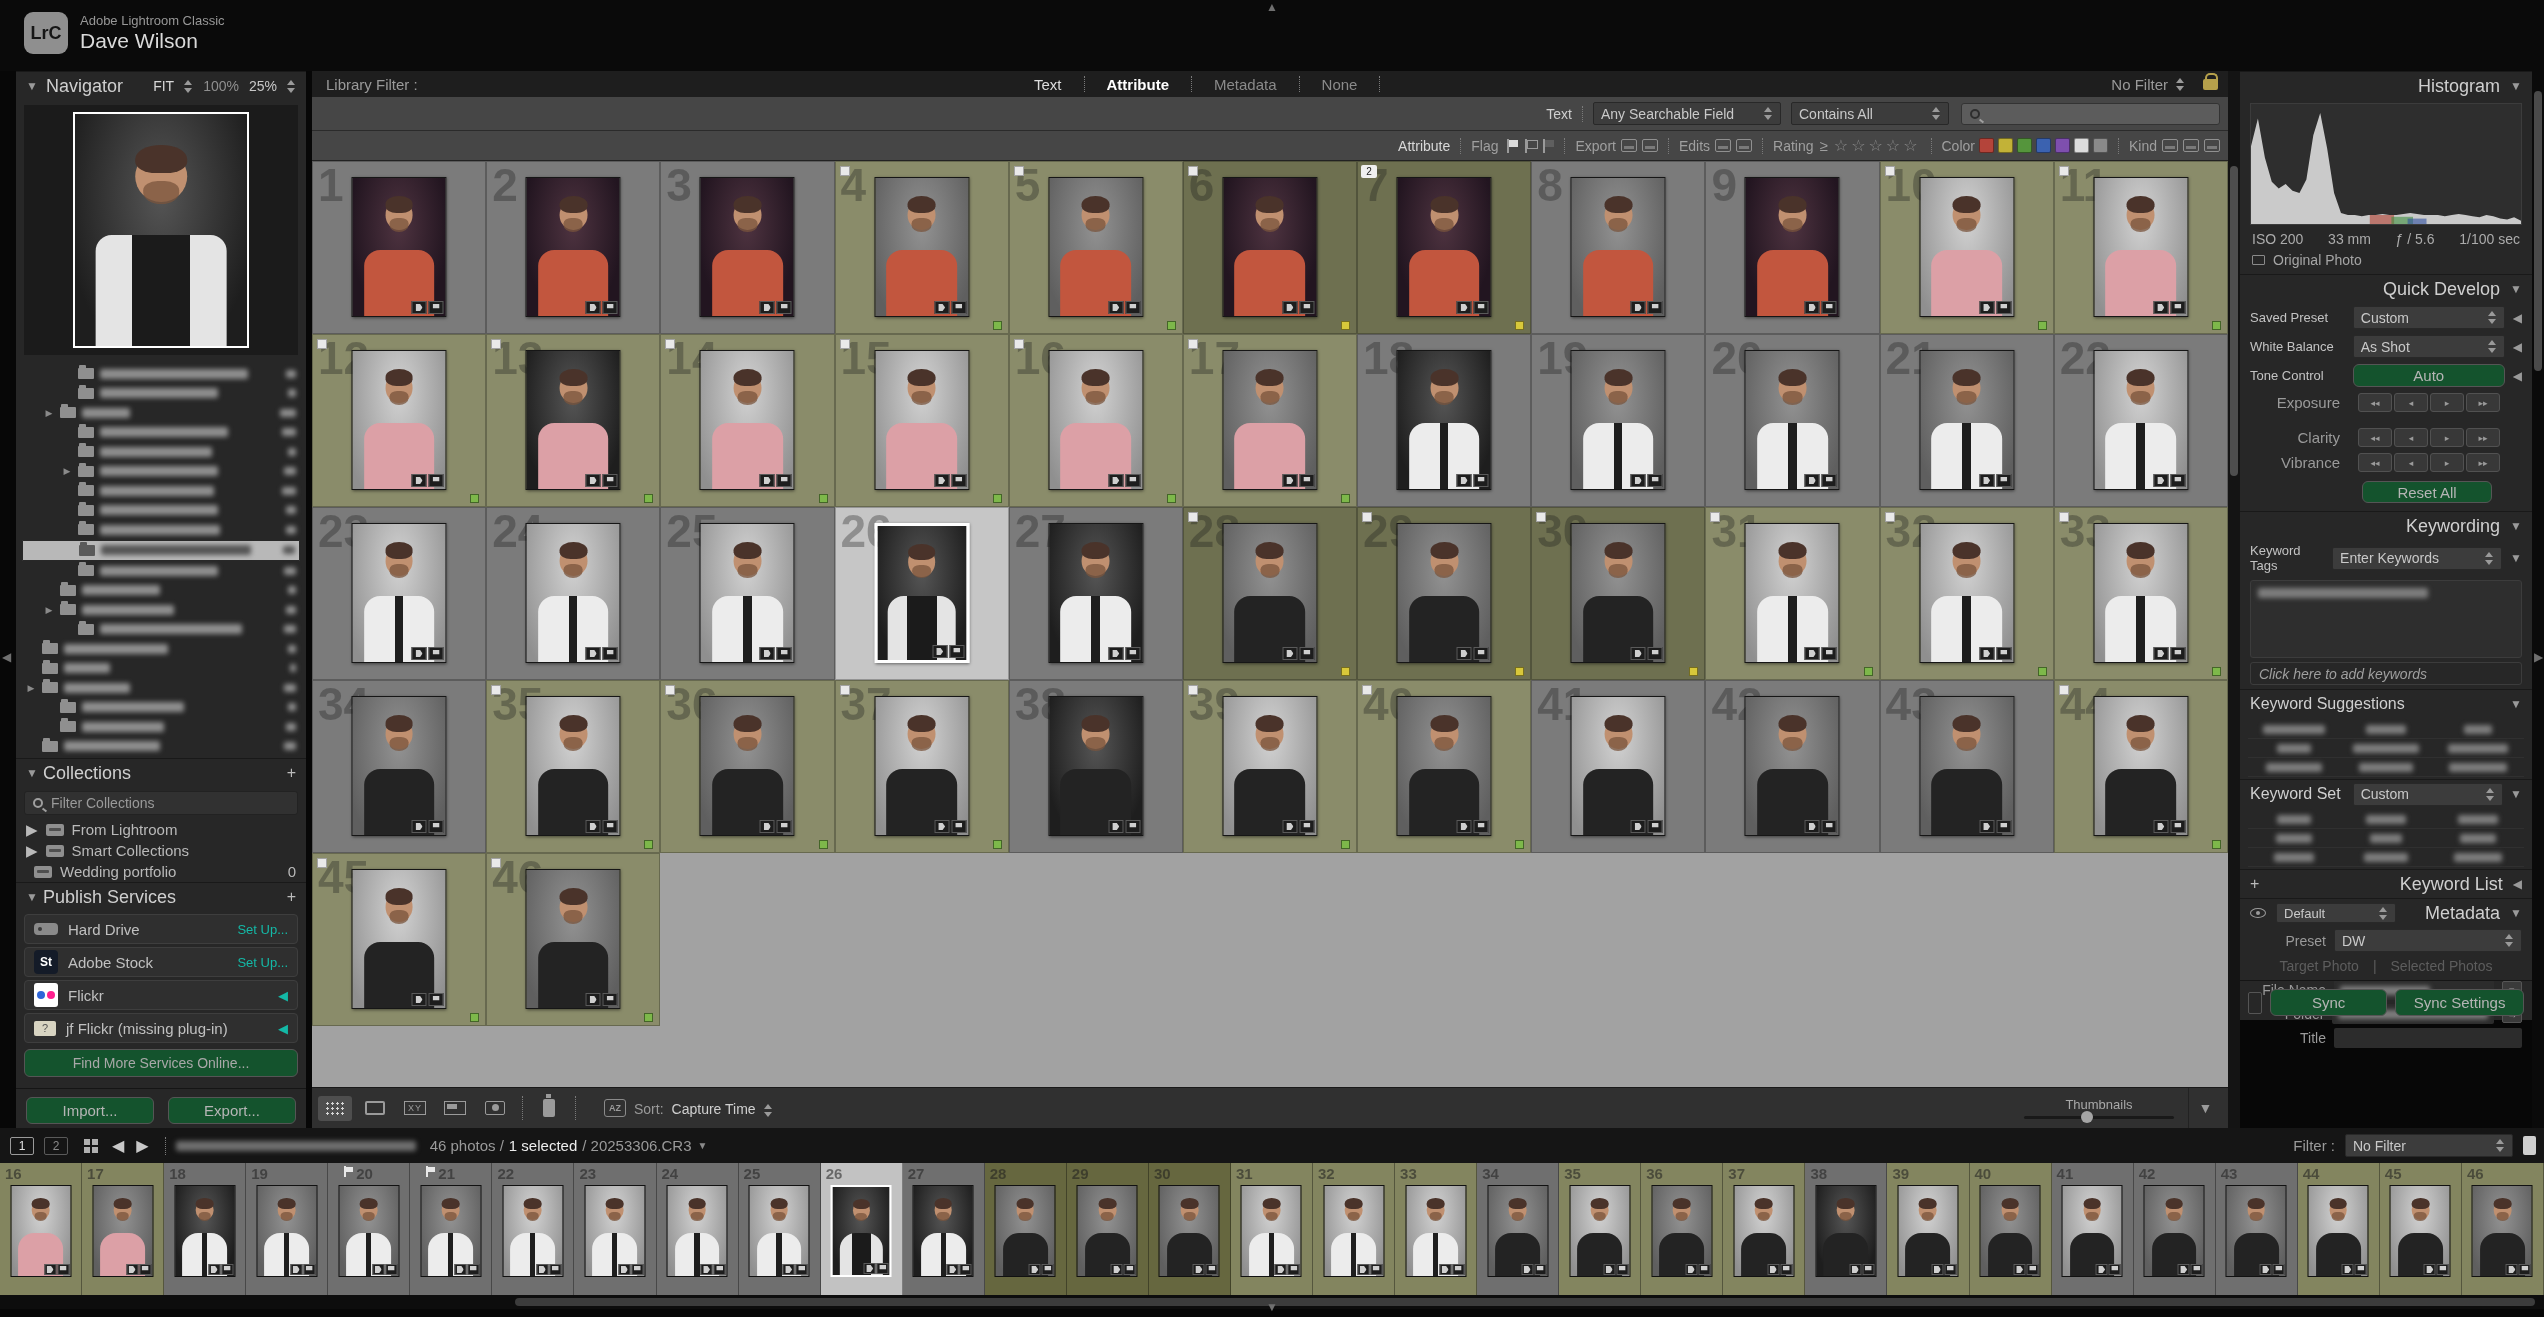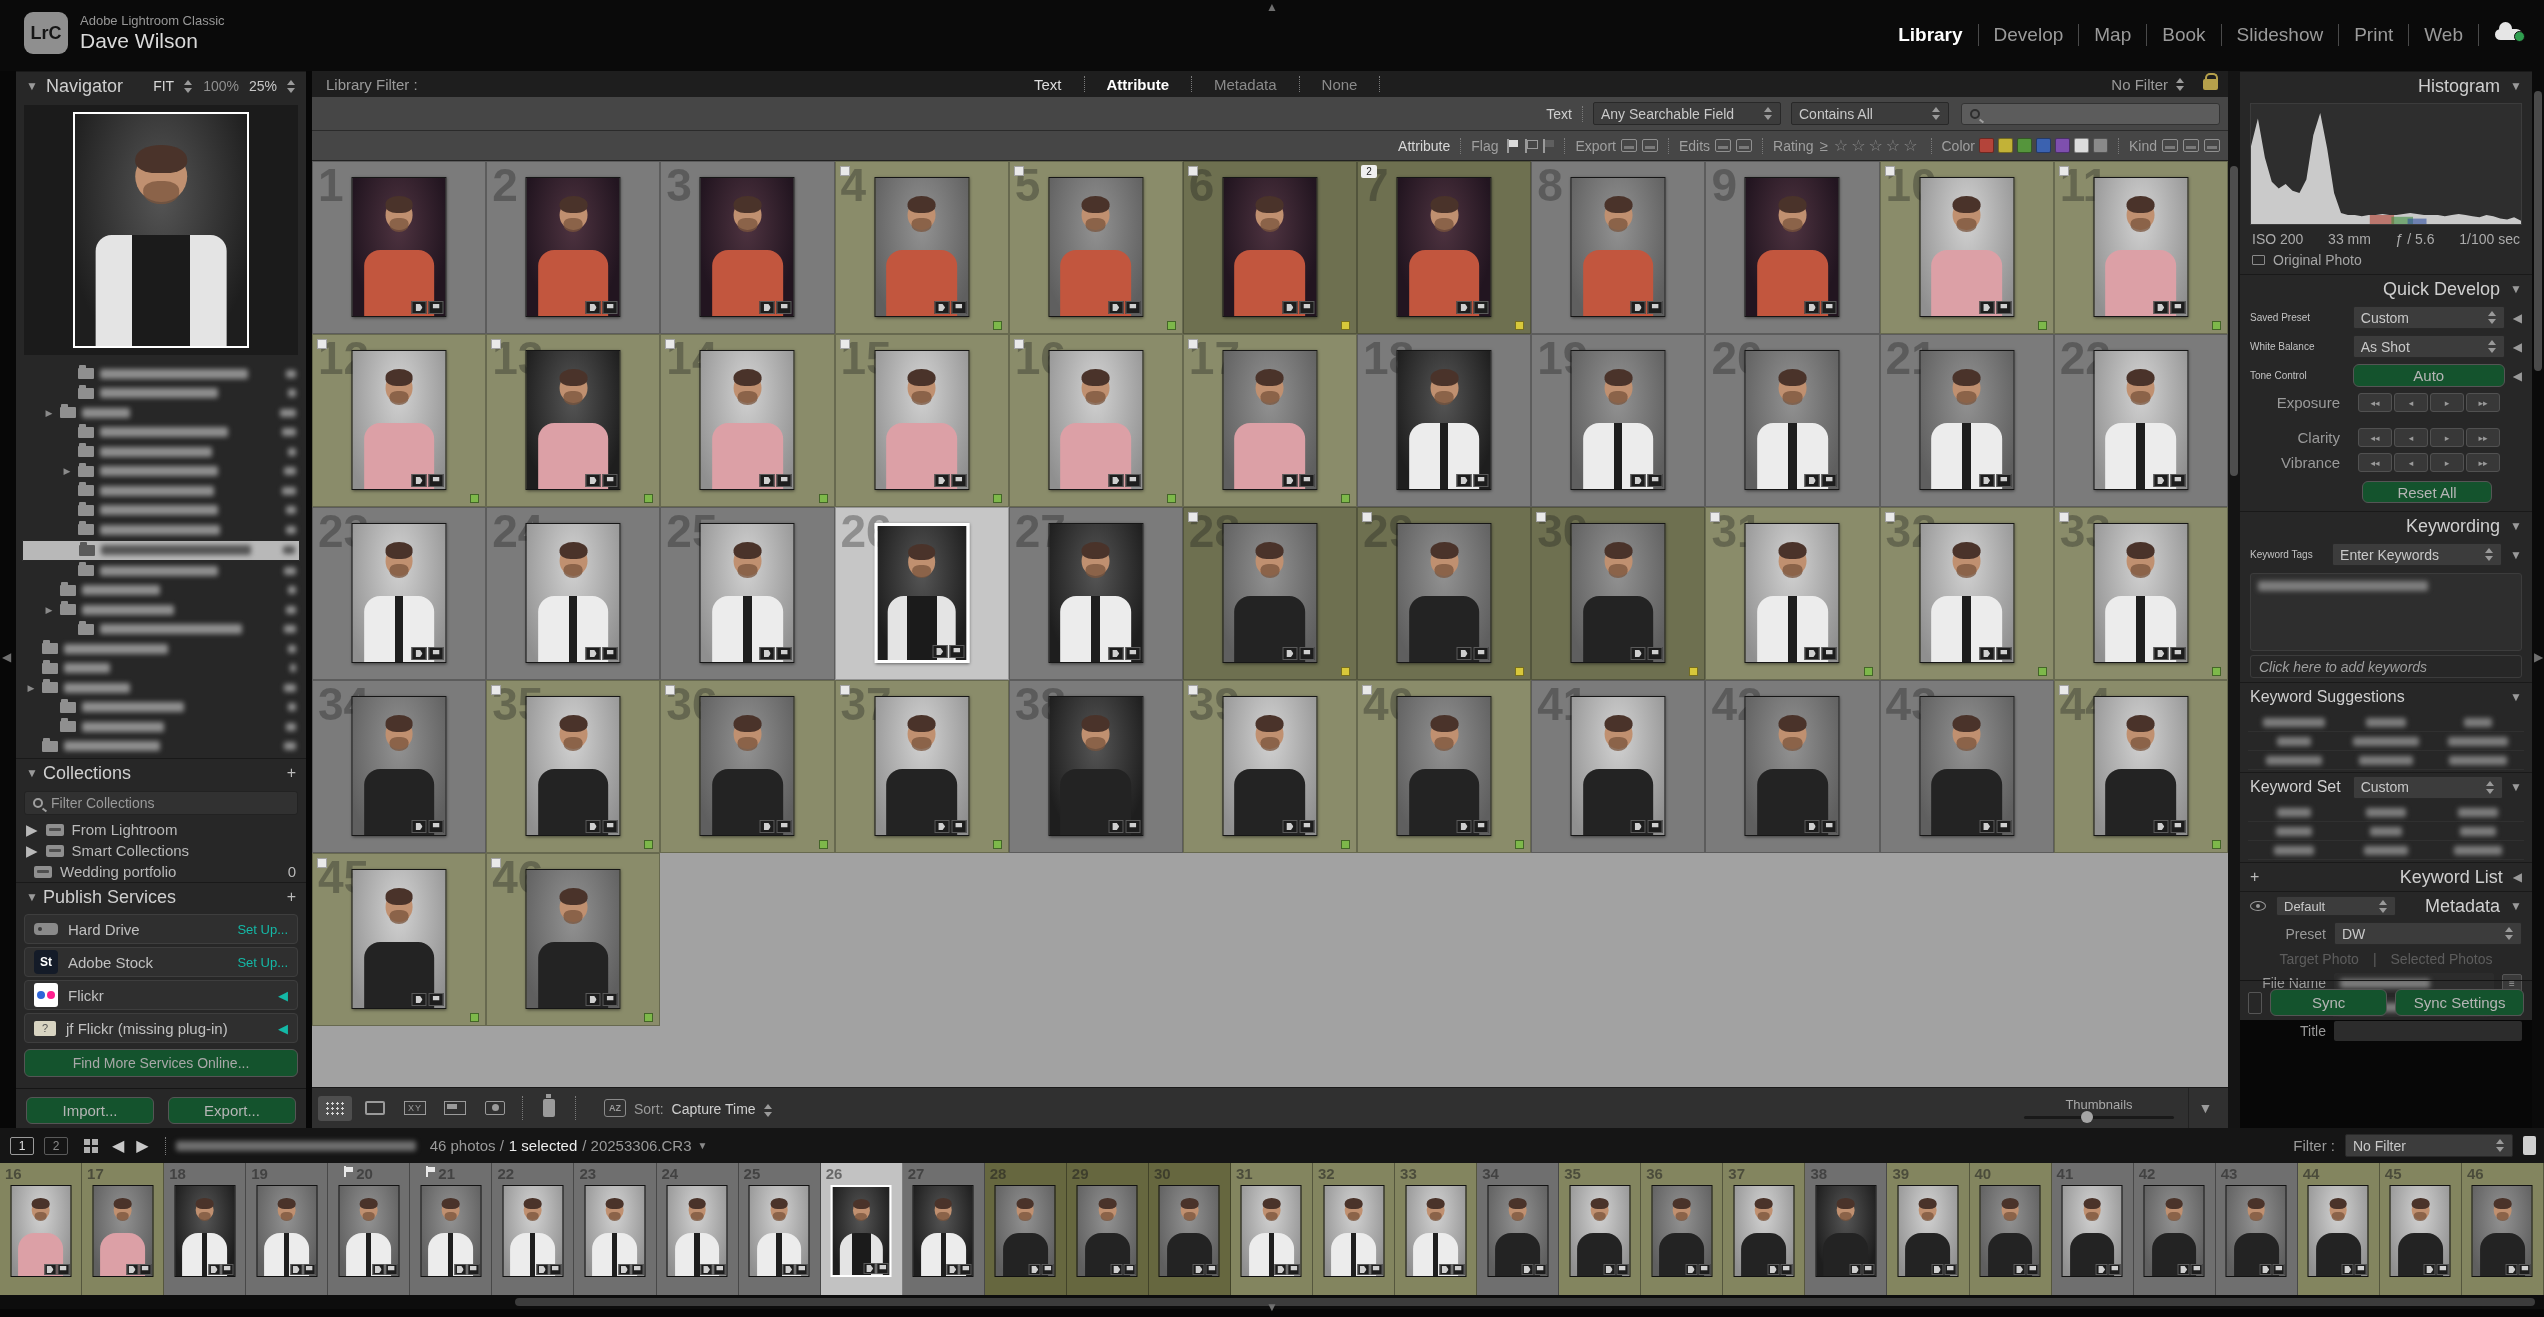--- a/index.html
+++ b/index.html
@@ -138,21 +138,21 @@
   #rightpanel{position:absolute;left:2240px;top:71px;width:292px;height:949px;background:#272727;font-size:15px;color:#b8b8b8}
   .rhead{display:flex;align-items:center;height:29px;padding:0 10px;border-top:1px solid #191919;font-size:18px;color:#cfcfcf}
   .rhead .t{margin-left:auto}
   .rhead .arr{margin-left:10px;color:#9a9a9a;font-size:12px}
   #histbox{margin:3px 10px;height:122px;background:#2e2e2e;border:1px solid #3c3c3c;position:relative}
   #histbox svg{position:absolute;inset:0;width:100%;height:100%}
   #histstats{display:flex;justify-content:space-between;padding:3px 12px;font-size:14px;color:#ababab}
   #origphoto{display:flex;align-items:center;gap:8px;padding:2px 12px 6px;font-size:14px;color:#a5a5a5}
   .cb{width:13px;height:10px;border:1px solid #8a8a8a;border-radius:1px}
   .qdrow{display:flex;align-items:center;padding:3px 10px;gap:8px}
-  .qdrow .lab{flex:1;font-size:10px;color:#c3c3c3}
+  .qdrow .lab{flex:1;font-size:13px;color:#c3c3c3}
   .qdrow .sel{width:152px}
   .steps{display:flex;gap:2px;margin-right:22px}
   .steps .st{width:34px;height:19px;background:#383838;border:1px solid #515151;border-radius:3px;color:#9a9a9a;font-size:9px;display:flex;align-items:center;justify-content:center}
   .rlab{width:105px;text-align:right;color:#9a9a9a;font-size:15px;margin-right:10px}
   #kw-area{margin:4px 10px;height:78px;background:#2e2e2e;border:1px solid #3c3c3c;border-radius:3px;padding:7px}
   #kw-add{margin:4px 10px;height:23px;border:1px solid #3c3c3c;border-radius:3px;display:flex;align-items:center;padding:0 8px;color:#9f9f9f;font-style:italic;font-size:14px}
   .kwgrid{display:flex;flex-wrap:wrap;padding:2px 8px}
   .kwcell{width:33.3%;height:19px;display:flex;align-items:center;justify-content:center;border-bottom:1px solid #303030}
   .kwcell .rb{height:9px;background:#7e7e7e}
   .mrow{display:flex;align-items:center;gap:8px;padding:2px 10px}
@@ -201,30 +201,20 @@
 <div id="app">
 
   <div id="topbar">
     <div id="identity">
       <div id="lrc-badge">LrC</div>
       <div>
         <div id="id-app">Adobe Lightroom Classic</div>
         <div id="id-user">Dave Wilson</div>
       </div>
     </div>
-    <ul id="modules">
-        <li class="mod active">Library</li>
-        <li class="mod">Develop</li>
-        <li class="mod">Map</li>
-        <li class="mod">Book</li>
-        <li class="mod">Slideshow</li>
-        <li class="mod">Print</li>
-        <li class="mod">Web</li>
-        <li class="cl"><span class="cloud"></span></li>
-      </ul>
     <span class="handle" style="left:1266px;top:0">▲</span>
   </div>
 
   <div id="leftpanel">
     <div class="phead" id="nav-head">
       <span class="tri-d">▼</span>
       <span>Navigator</span>
       <span class="sp"></span>
       <span id="nav-zoom">
         <span style="color:#d8d8d8">FIT</span>

